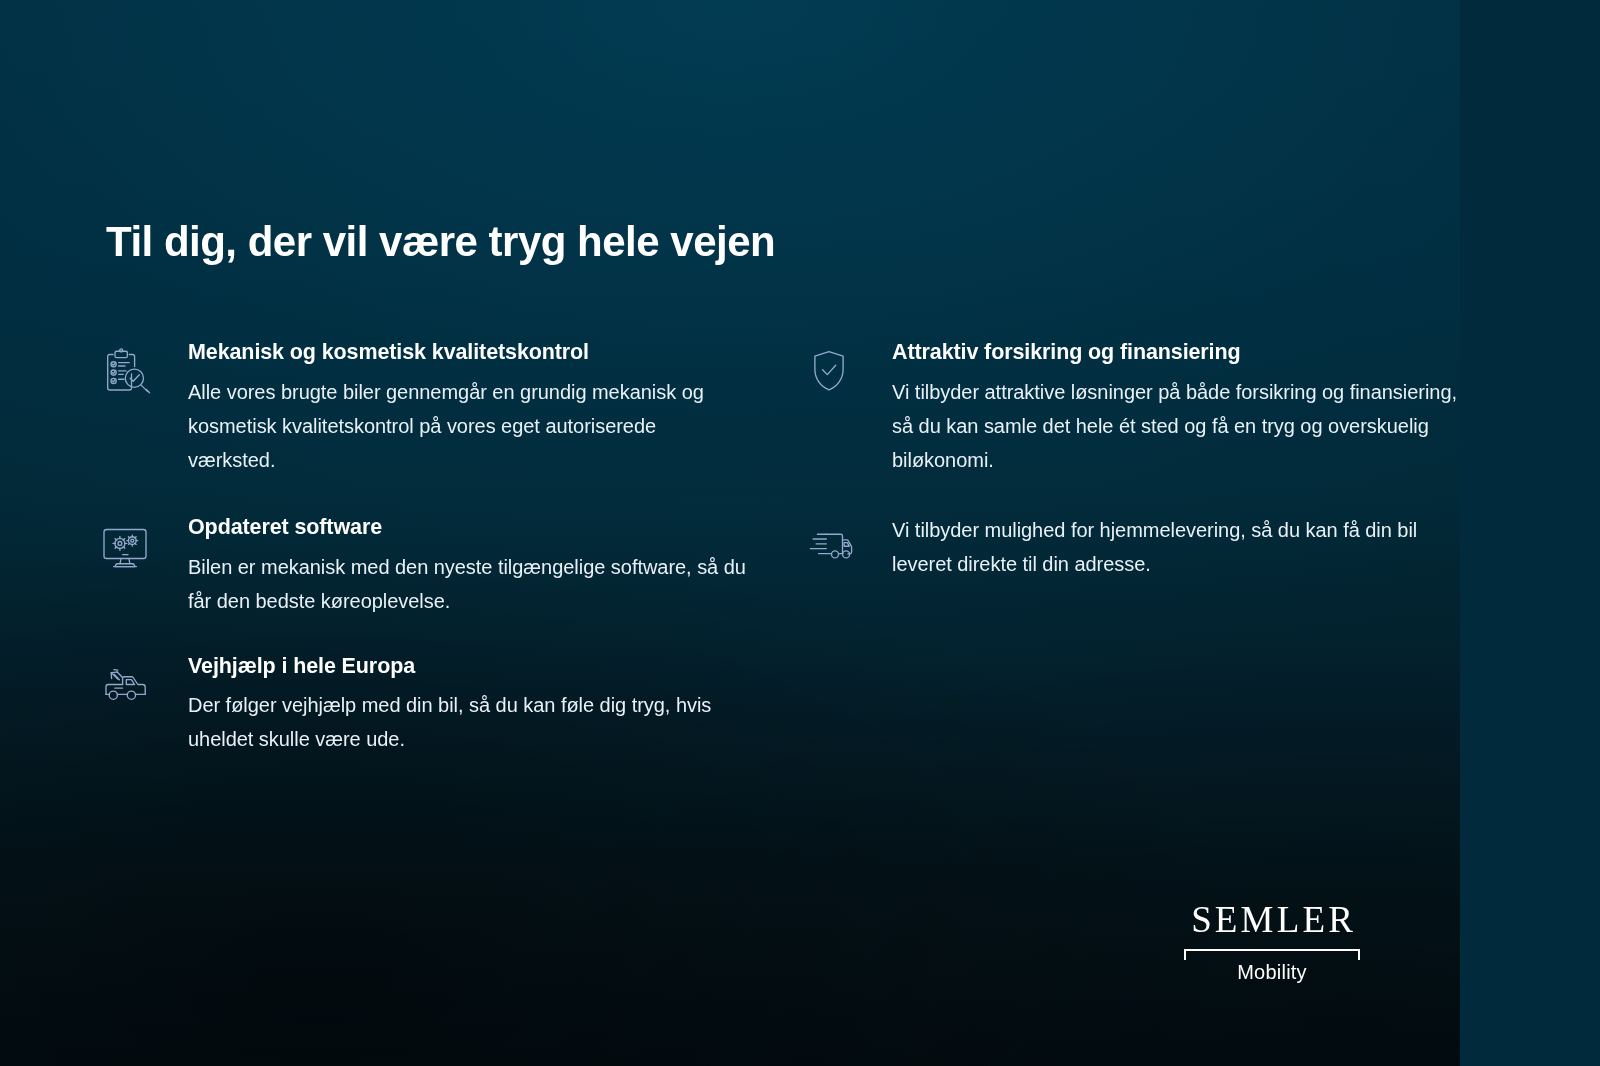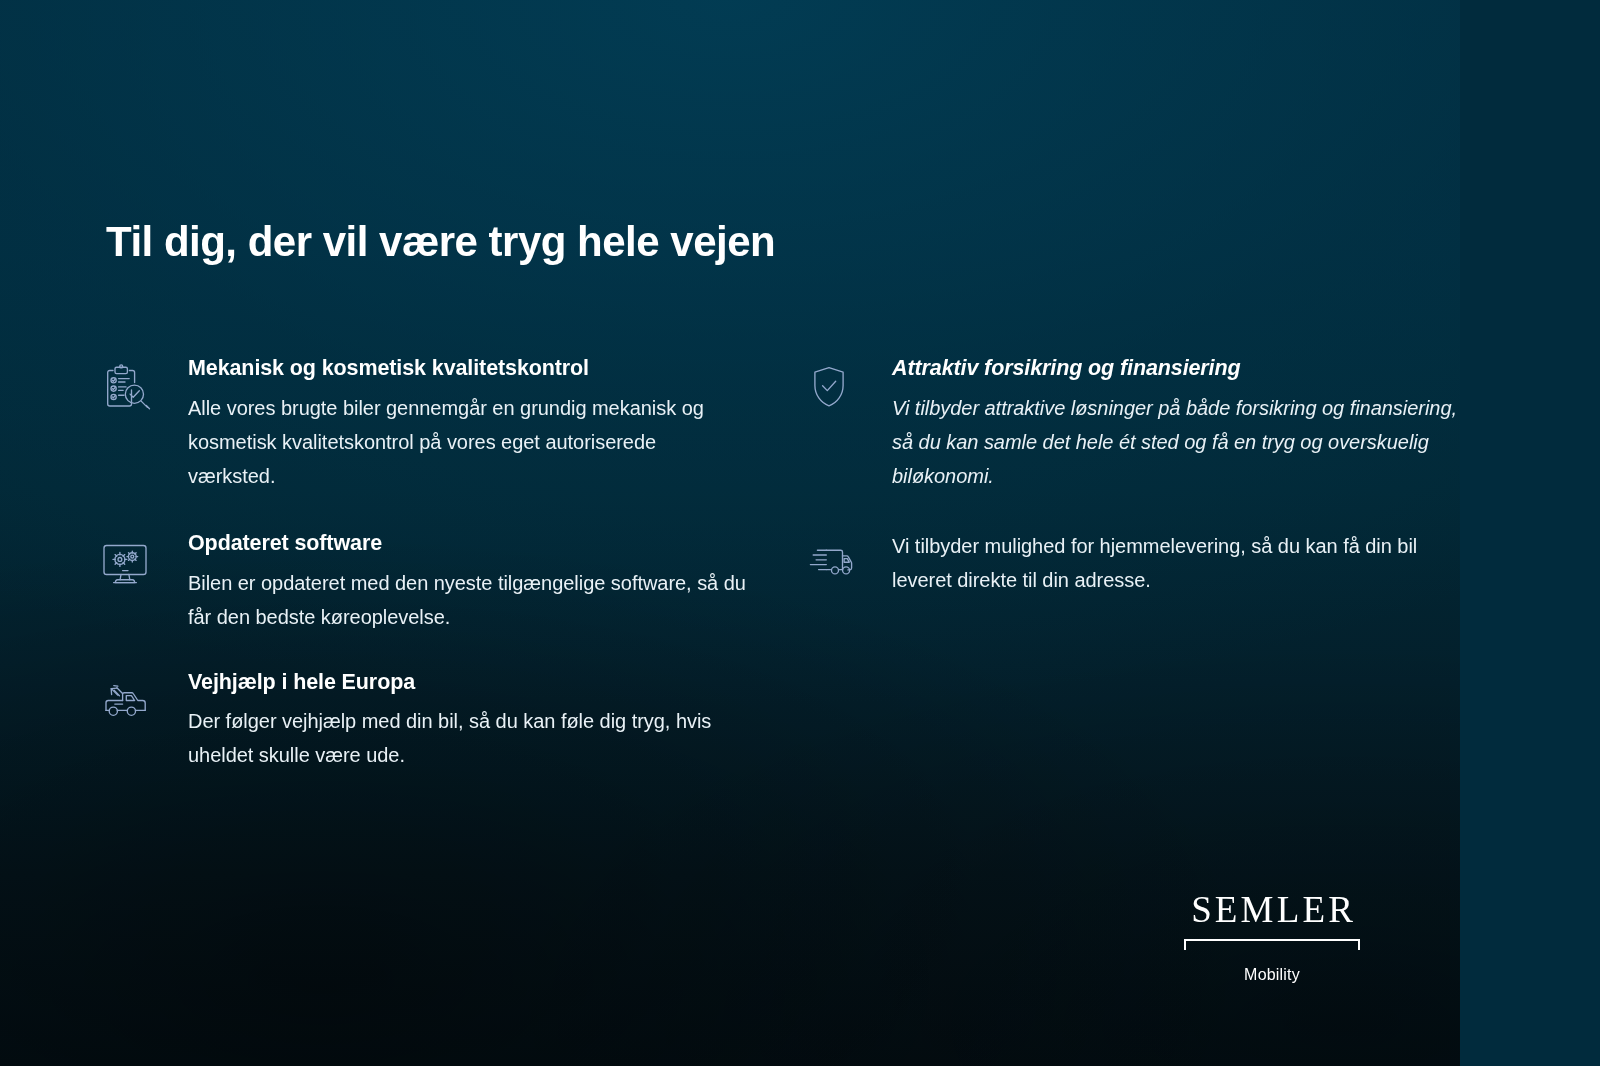--- a/index.html
+++ b/index.html
@@ -55,41 +55,41 @@
     line-height: 1.12;
     font-weight: 700;
     letter-spacing: -0.012em;
     color: #ffffff;
     white-space: nowrap;
   }
 
   .columns {
     position: absolute;
     left: 100px;
-    top: 356px;
+    top: 340px;
     width: 1400px;
     display: flex;
     gap: 0px;
   }
   .col {
     width: 700px;
     display: flex;
     flex-direction: column;
   }
   .col-left  { padding-right: 30px; box-sizing: border-box; }
   .col-right { padding-left: 4px;   box-sizing: border-box; }
 
   .feature {
     display: flex;
     align-items: flex-start;
     margin-bottom: 38px;
   }
   .col-left  .feature:nth-child(1) { margin-bottom: 38px; }
   .col-left  .feature:nth-child(2) { margin-bottom: 36px; }
-  .col-right .feature:nth-child(1) { margin-bottom: 36px; font-style: italic; }
+  .col-right .feature:nth-child(1) { margin-bottom: 36px; }
 
   .feature-icon {
     flex: 0 0 auto;
     width: 62px;
     height: 58px;
     margin-top: 8px;
     margin-right: 26px;
     display: flex;
     align-items: flex-start;
     justify-content: flex-start;
@@ -171,22 +171,22 @@
   .logo-rule .cap-r {
     position: absolute;
     top: 0;
     width: 2px;
     height: 11px;
     background: #ffffff;
   }
   .logo-rule .cap-l { left: 0; }
   .logo-rule .cap-r { right: 0; }
   .logo-sub {
-    margin-top: 15px;
-    font-size: 16px;
+    margin-top: 0;
+    font-size: 20px;
     color: #ffffff;
     letter-spacing: 0.012em;
     font-weight: 400;
   }
 </style>
 </head>
 <body>
 
 <div class="stage">
   <div class="content">
@@ -239,21 +239,21 @@
               <circle cx="19.9" cy="20.4" r="5"></circle>
               <circle cx="19.9" cy="20.4" r="1.9"></circle>
               <path d="M19.9 13.5v2.2M19.9 25.2v2.2M13 20.4h2.2M24.6 20.4h2.2M15.1 15.6l1.6 1.6M23.1 23.6l1.6 1.6M24.7 15.6l-1.6 1.6M16.7 23.6l-1.6 1.6"></path>
               <circle cx="32.3" cy="17.6" r="3.9"></circle>
               <circle cx="32.3" cy="17.6" r="1.5"></circle>
               <path d="M32.3 12.2v1.8M32.3 21.3v1.8M26.9 17.6h1.8M35.9 17.6h1.8M28.5 13.8l1.3 1.3M34.8 20.1l1.3 1.3M36.1 13.8l-1.3 1.3M29.8 20.1l-1.3 1.3"></path>
             </svg>
           </div>
           <div class="feature-body">
             <div class="feature-title">Opdateret software</div>
-            <p class="feature-desc">Bilen er opdateret med den nyeste tilgængelige software, så du får den bedste køreoplevelse.</p>
+            <p class="feature-desc">Bilen er mekanisk med den nyeste tilgængelige software, så du får den bedste køreoplevelse.</p>
           </div>
         </div>
 
         <div class="feature">
           <div class="feature-icon">
             <svg viewBox="0 0 52 48" aria-hidden="true">
               <path d="M22.6 22.5v-6.2c0-0.9 0.7-1.6 1.6-1.6h7.6c0.6 0 1.1 0.3 1.4 0.8l4.6 7h4.8c1.4 0 2.6 1.2 2.6 2.6v7.3"></path>
               <path d="M22.6 22.5H8.2c-1.2 0-2.2 1-2.2 2.2v7.7"></path>
               <path d="M6 32.4h3.2"></path>
               <path d="M17.3 32.4h10.1"></path>

